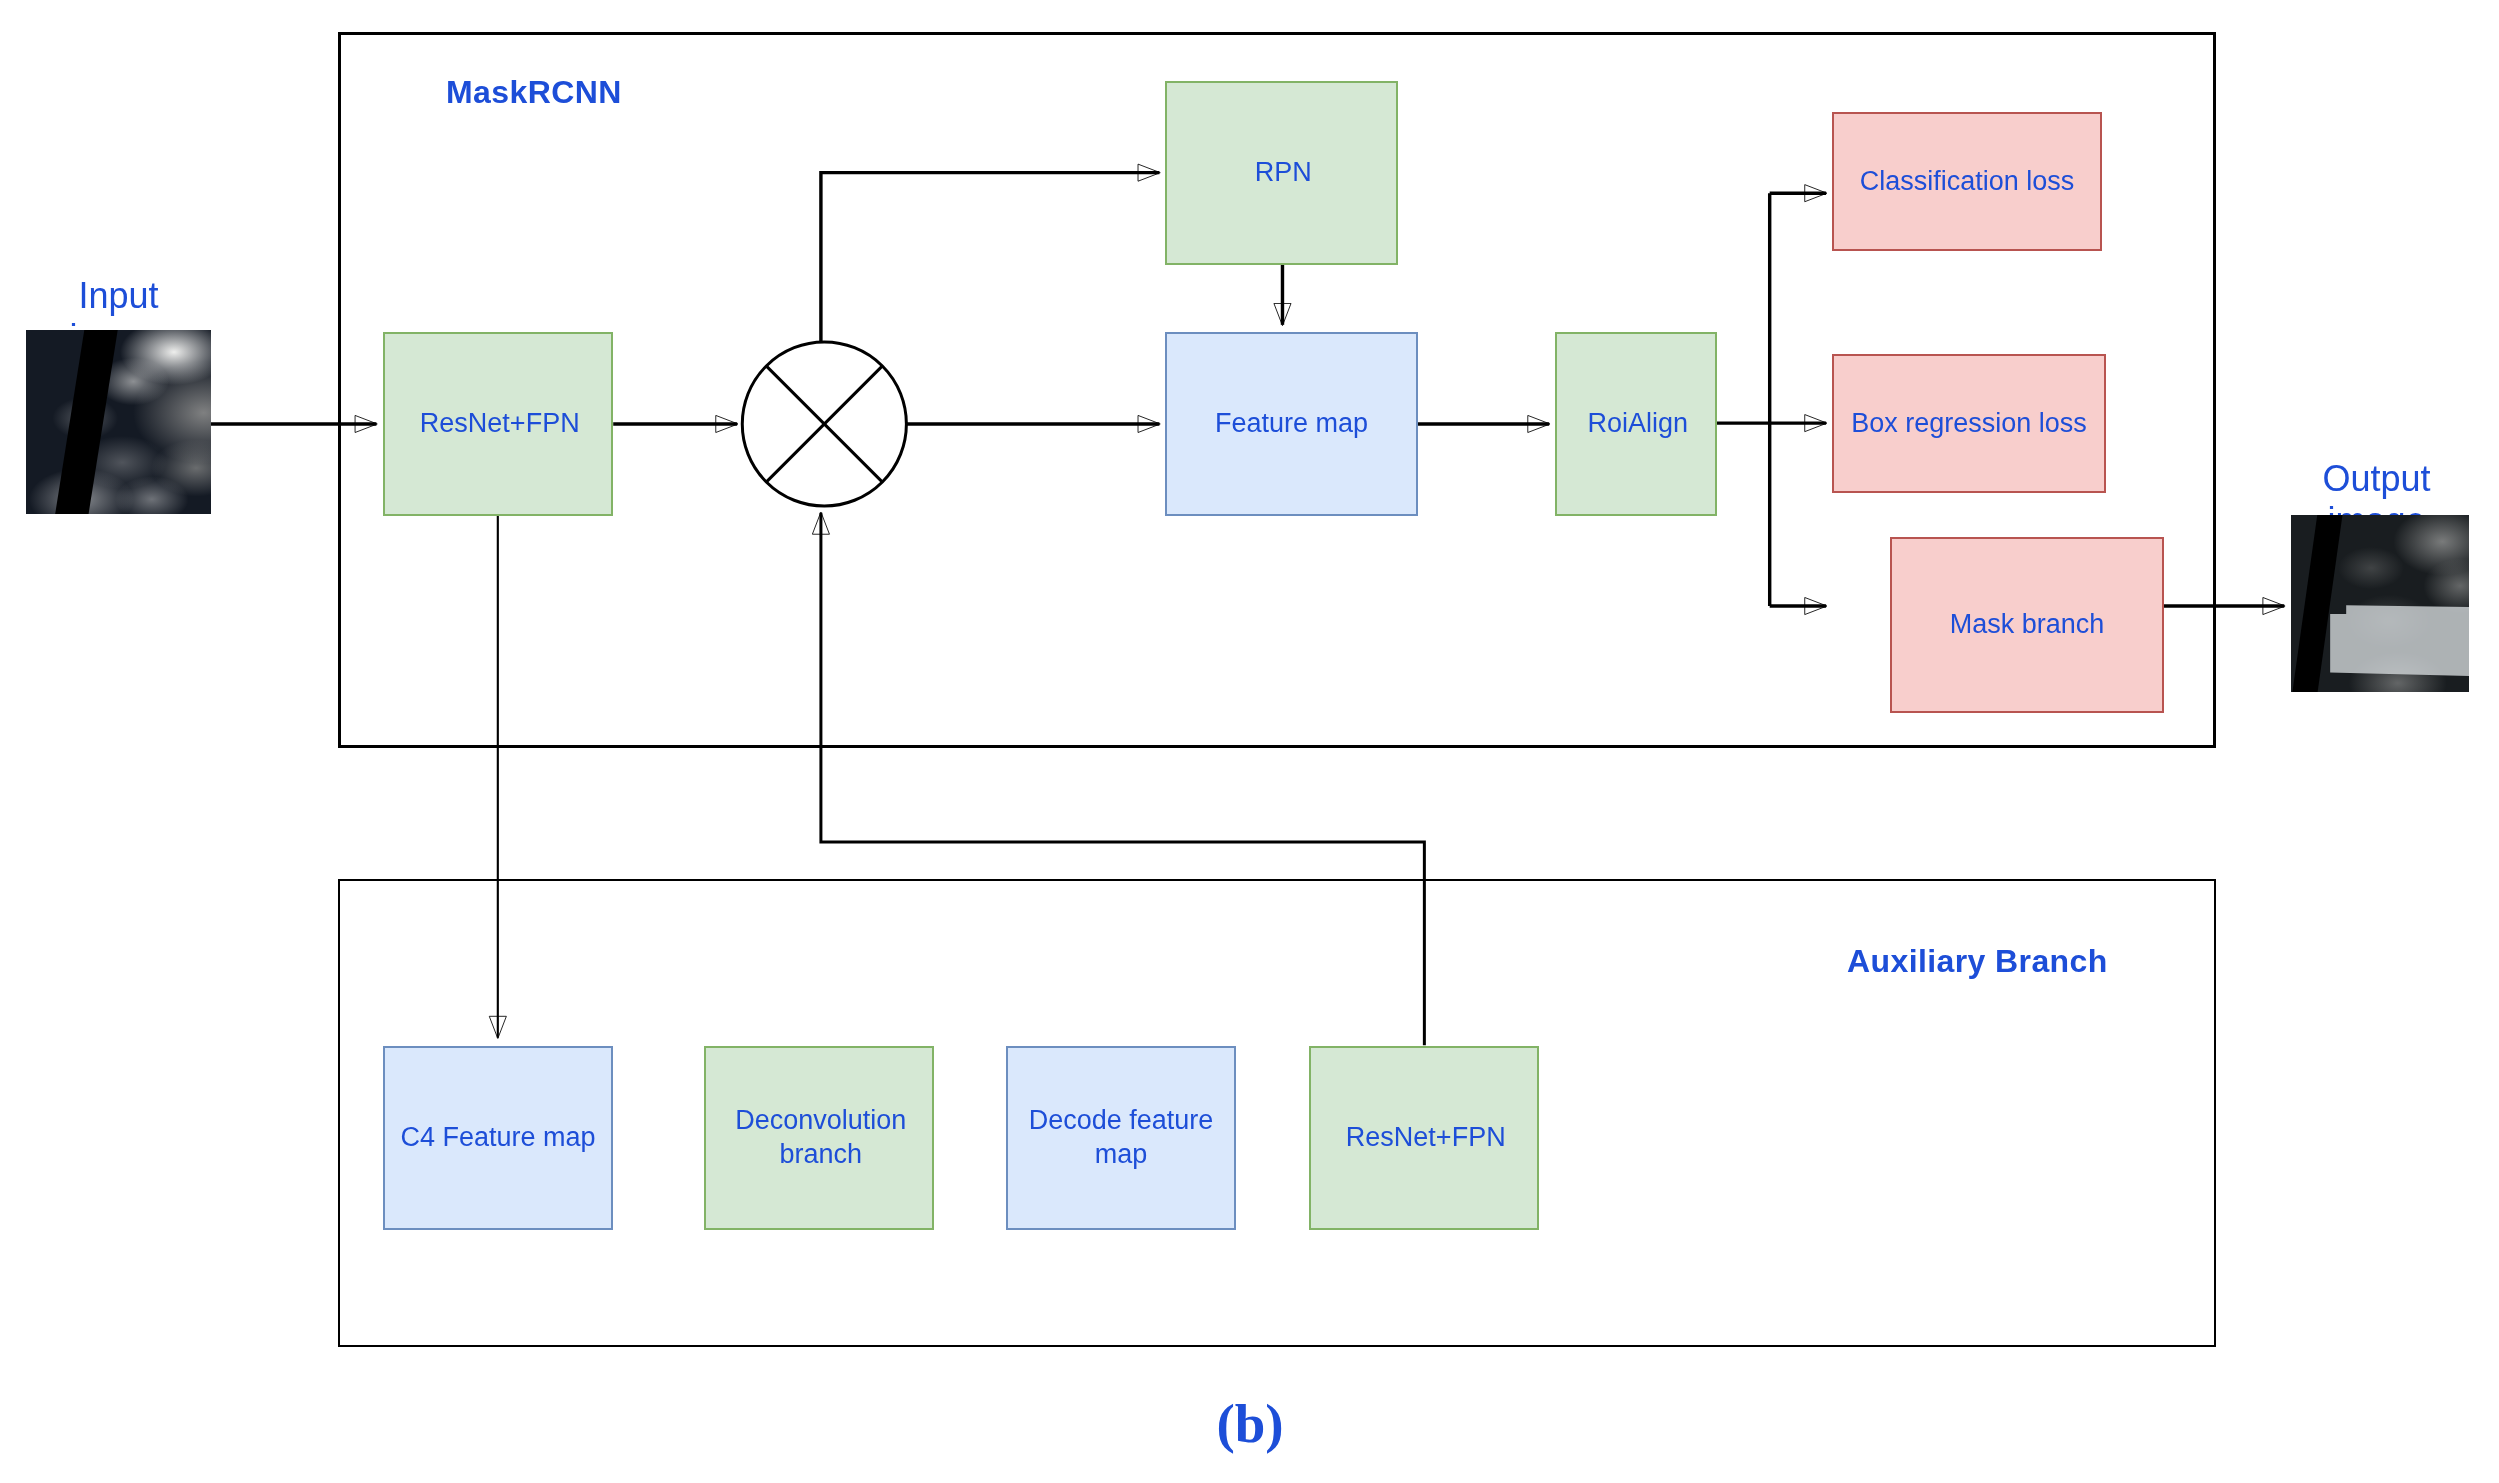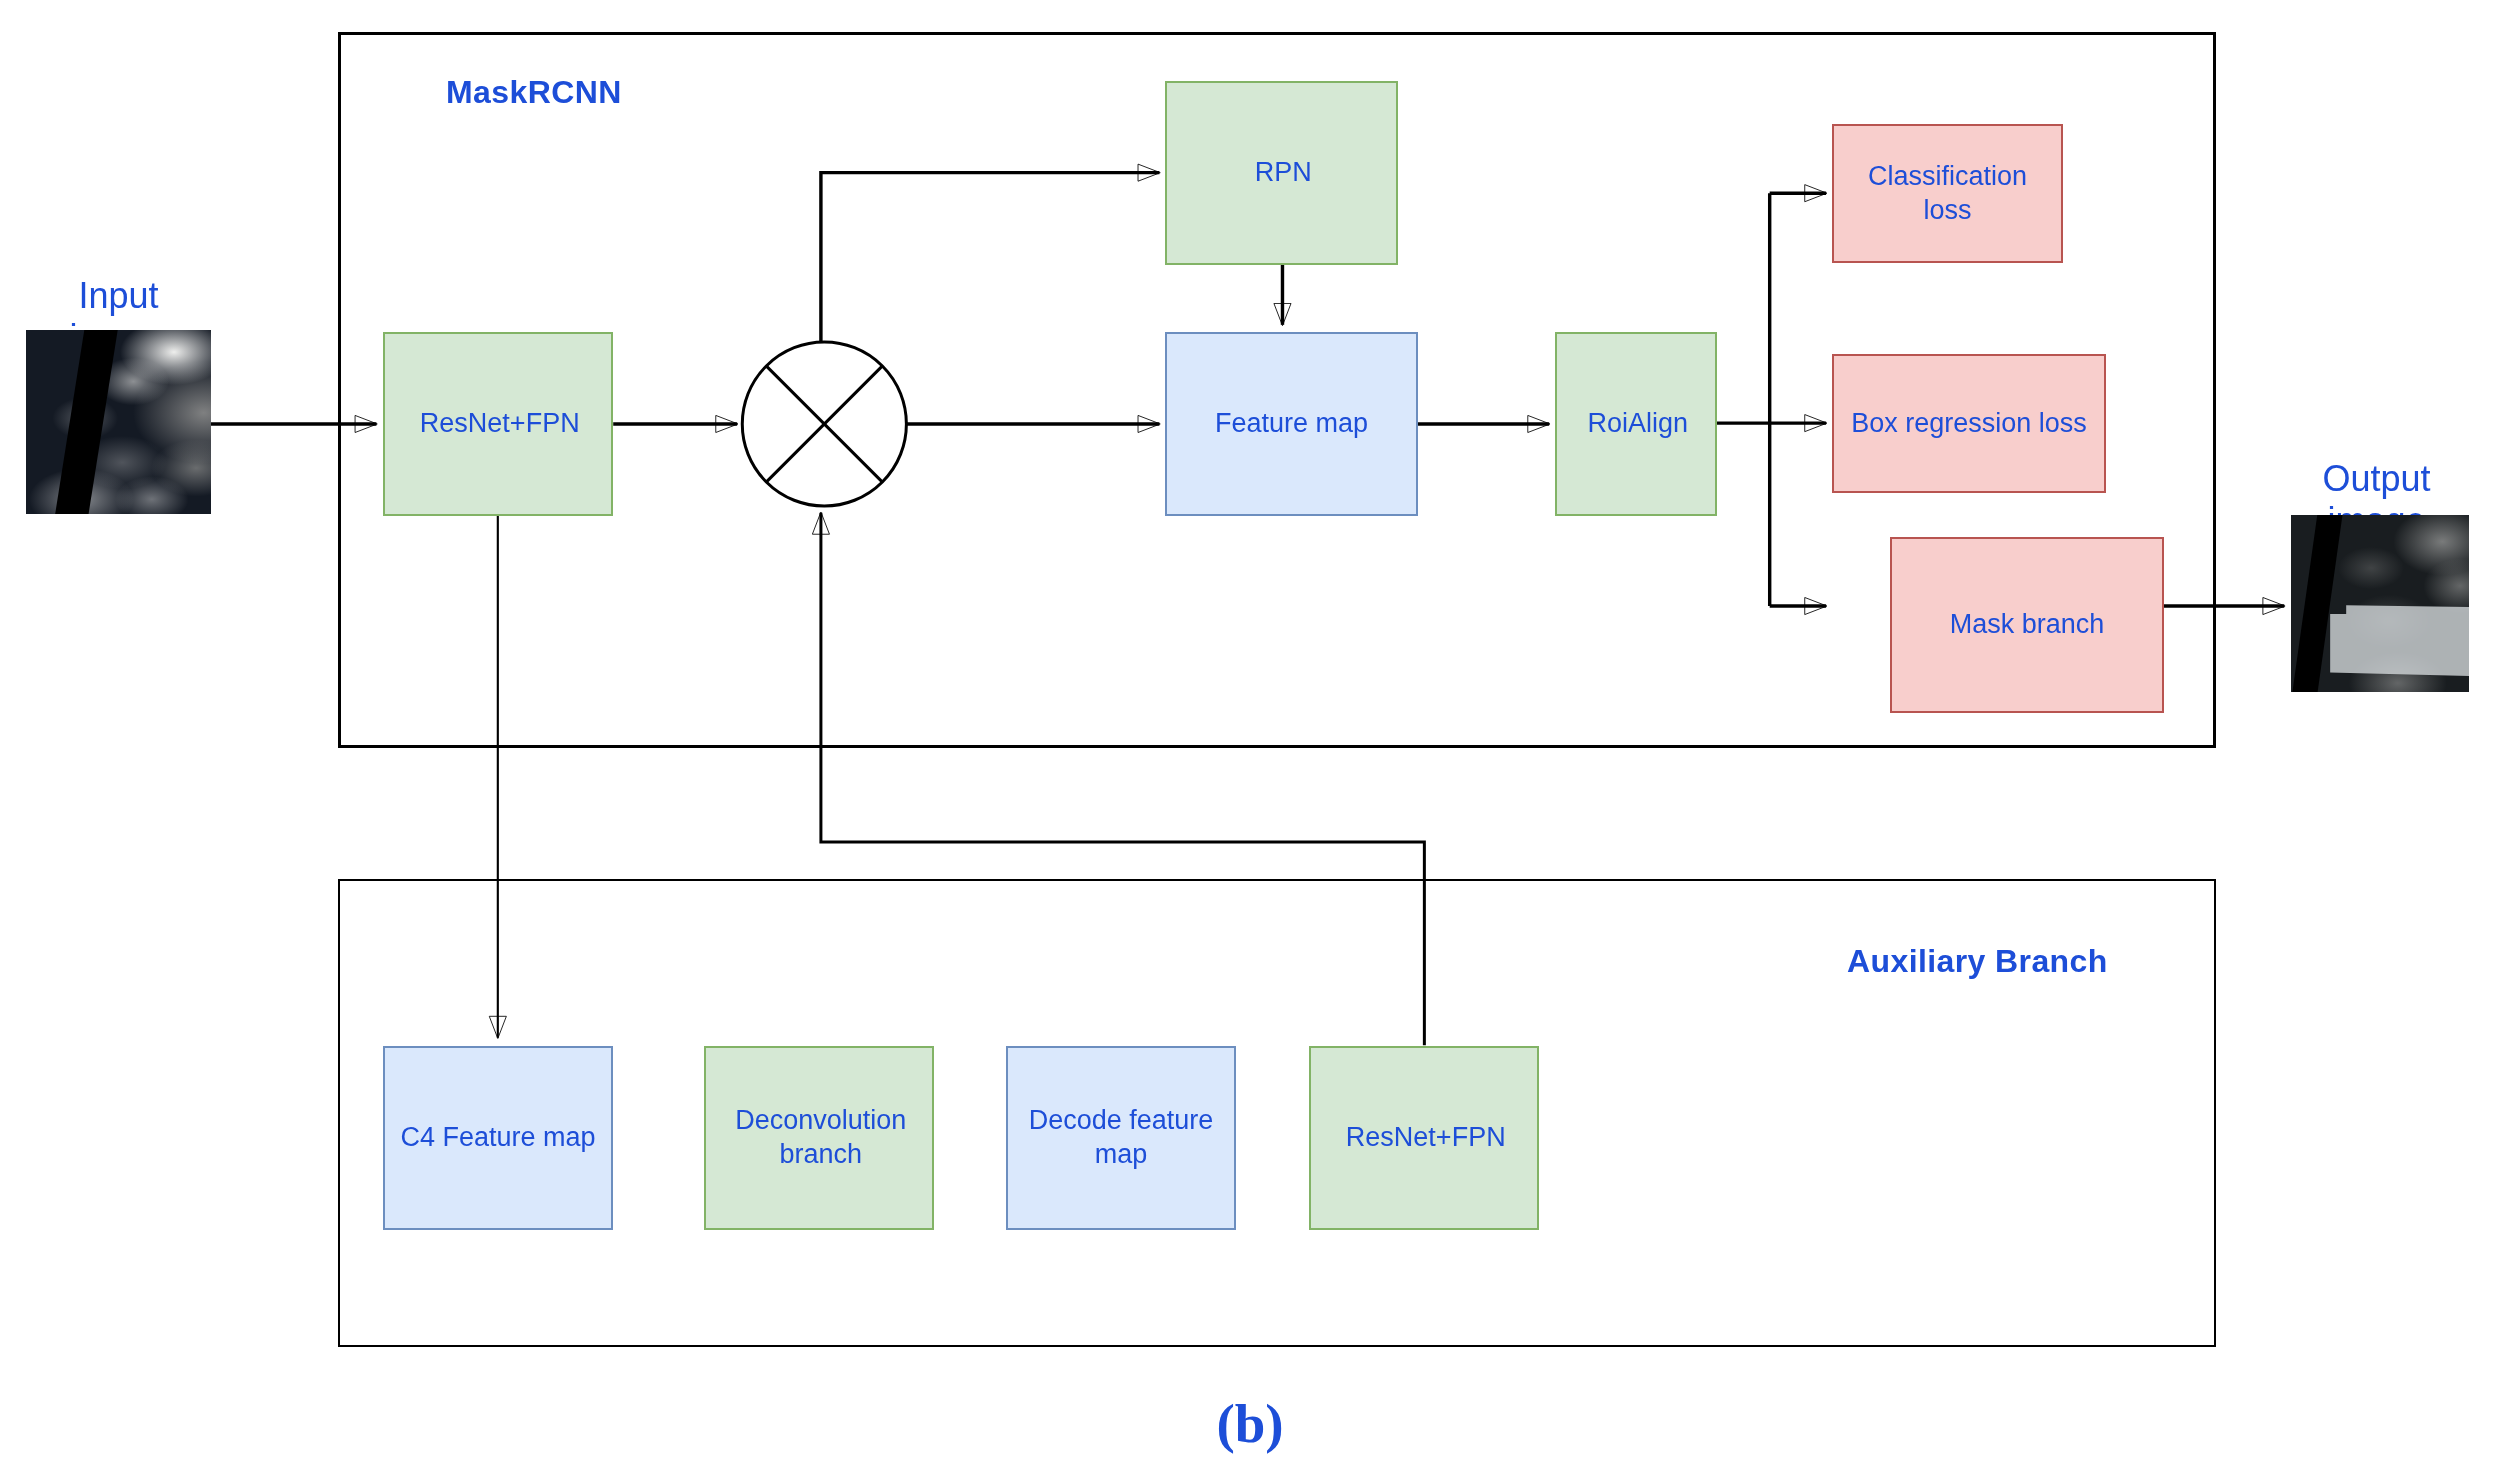--- a/index.html
+++ b/index.html
@@ -125,21 +125,21 @@
   </div>
   <div class="node green" style="left:1165px;top:81px;width:233px;height:184px">
     <span>RPN</span>
   </div>
   <div class="node blue" style="left:1165px;top:332px;width:253px;height:184px">
     <span>Feature map</span>
   </div>
   <div class="node green" style="left:1555px;top:332px;width:162px;height:184px">
     <span>RoiAlign</span>
   </div>
-  <div class="node red" style="left:1832px;top:124px;width:231px;height:139px">
+  <div class="node red" style="left:1832px;top:112px;width:270px;height:139px">
     <span>Classification loss</span>
   </div>
   <div class="node red" style="left:1832px;top:354px;width:274px;height:139px">
     <span>Box regression loss</span>
   </div>
   <div class="node red" style="left:1890px;top:537px;width:274px;height:176px">
     <span>Mask branch</span>
   </div>
 
   <div class="node blue" style="left:383px;top:1046px;width:230px;height:184px">

